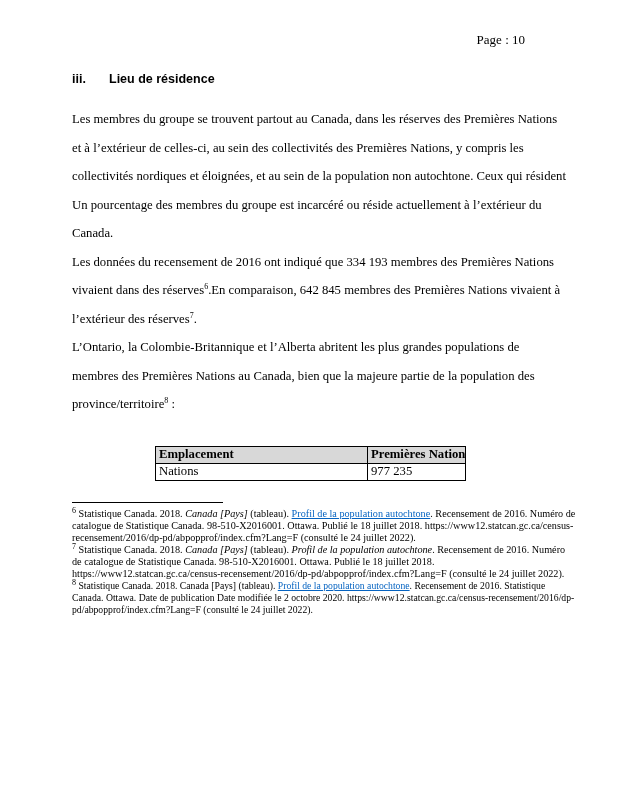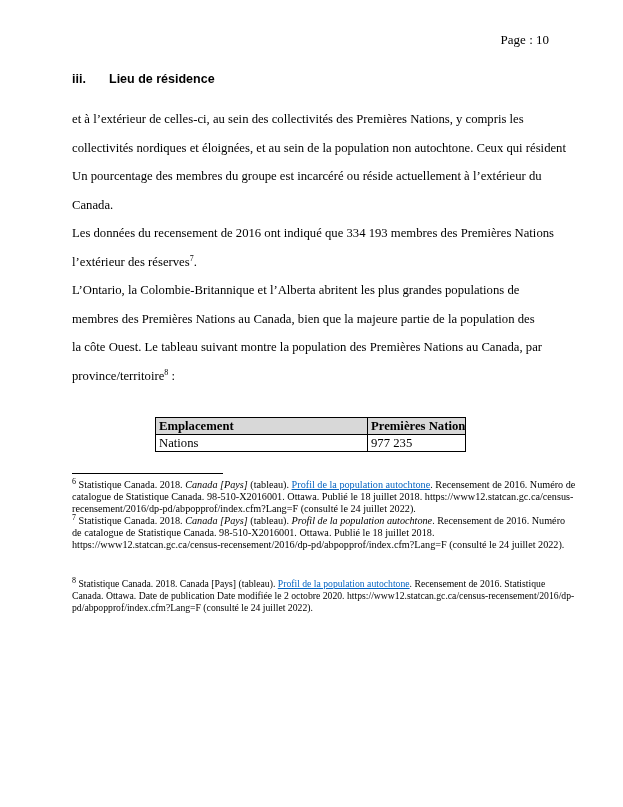--- a/index.html
+++ b/index.html
@@ -2,21 +2,21 @@
 <html style="--link: #0563C1; --table-header-bg: #d8d8d8;"><head>
 <meta charset="utf-8">
 <style>
   html, body { margin:0; padding:0; background:#e8e8e8; }
   .page {
     position: relative;
     width: 623px; height: 807px;
     margin: 0 auto;
     background: #ffffff;
     box-sizing: border-box;
-    padding: 32px 63px 0 72px;
+    padding: 32px 87px 0 72px;
     font-family: "Liberation Serif", serif;
     color: #000000;
     overflow: hidden;
   }
   .page-number {
     text-align: right;
     font-size: 13px;
     padding-right: 11px;
     white-space: nowrap;
   }
@@ -67,49 +67,50 @@
   .fn-sep {
     width: 151px; height: 0;
     border-top: 1px solid #000000;
     margin-bottom: 5px;
   }
   .fn {
     font-size: 10.2px;
     line-height: 12px;
     width: 505px;
   }
-  .fn.small { font-size: 9.7px; margin-top: 27px; }
+  .fn.small { font-size: 9.7px; }
   .fn .it { font-style: italic; }
   .fn a.fn-link {
     color: var(--link, #0563C1);
     text-decoration: underline;
     cursor: pointer;
   }
 </style>
 </head>
 <body>
 
 <div class="page">
 
   <div class="page-number">Page : 10</div>
 
   <div class="heading">
     <span class="num">iii.</span><span>Lieu de résidence</span>
   </div>
 
   <div class="body-text">
+    <div class="line">Les membres du groupe se trouvent partout au Canada, dans les réserves des Premières Nations</div>
     <div class="line">et à l’extérieur de celles-ci, au sein des collectivités des Premières Nations, y compris les</div>
     <div class="line">collectivités nordiques et éloignées, et au sein de la population non autochtone. Ceux qui résident</div>
     <div class="line">Un pourcentage des membres du groupe est incarcéré ou réside actuellement à l’extérieur du</div>
     <div class="line">Canada.</div>
     <div class="line">Les données du recensement de 2016 ont indiqué que 334 193 membres des Premières Nations</div>
+    <div class="line"><span>vivaient dans des réserves</span><sup>6</sup><span>.En comparaison, 642 845 membres des Premières Nations vivaient à</span></div>
     <div class="line"><span>l’extérieur des réserves</span><sup>7</sup><span>.</span></div>
     <div class="line">L’Ontario, la Colombie-Britannique et l’Alberta abritent les plus grandes populations de</div>
     <div class="line">membres des Premières Nations au Canada, bien que la majeure partie de la population des</div>
-    <div class="line">la côte Ouest. Le tableau suivant montre la population des Premières Nations au Canada, par</div>
     <div class="line"><span>province/territoire</span><sup>8</sup><span> :</span></div>
   </div>
 
   <table class="doc-table">
     <colgroup>
         <col class="c1">
         <col class="c2">
       </colgroup>
     <tbody>
         <tr>

